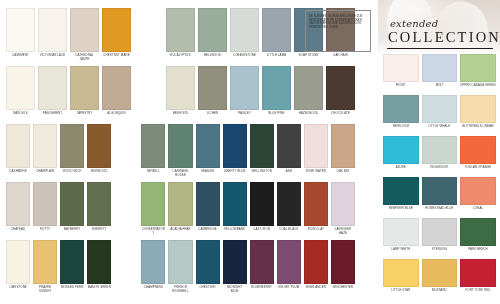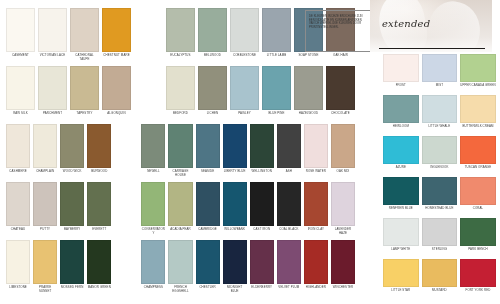--- a/index.html
+++ b/index.html
@@ -55,21 +55,21 @@
     font-size: 2.7px;
     line-height: 3.5px;
     letter-spacing: 0.08px;
     color: #333;
     text-transform: uppercase;
   }
 
   
   #header {
     position: absolute;
-    left: 370px; top: 0px;
+    left: 378px; top: 0px;
     width: 122px; height: 52px;
     overflow: hidden;
     background:
       radial-gradient(ellipse 60px 30px at 30% 20%, #f3ece6 0%, #e3d9d1 60%, #d6cbc2 100%),
       linear-gradient(120deg, #efe7e0 0%, #ded2c8 50%, #cfc2b6 100%);
   }
   #header-photo-streak-a {
     position: absolute; left: 10px; top: -6px;
     width: 46px; height: 64px;
     background: linear-gradient(160deg, rgba(255,255,255,0.85), rgba(220,205,192,0.25));
@@ -400,20 +400,21 @@
 
   <div id="disclaimer">
     <div id="disclaimer-text">DE KLEUREN IN DEZE BROCHURE ZIJN EEN INDICATIE EN KUNNEN AFWIJKEN VAN DE WERKELIJKE KLEUREN DOOR PRINTINSTELLINGEN.</div>
   </div>
 
   <div id="header">
     <div id="header-photo-streak-a"></div>
     <div id="header-photo-streak-b"></div>
     <div id="header-wash"></div>
     <div id="brand-script">extended</div>
+    <div id="brand-main">COLLECTION</div>
     <div id="brand-rule"></div>
   </div>
 
   <div id="right-grid">
       <div class="rswatch-row">
         <div class="rswatch-cell">
           <div class="rswatch-chip" style="background: rgb(250, 238, 234);"></div>
           <div class="rswatch-name">FROST</div>
         </div>
         <div class="rswatch-cell">

